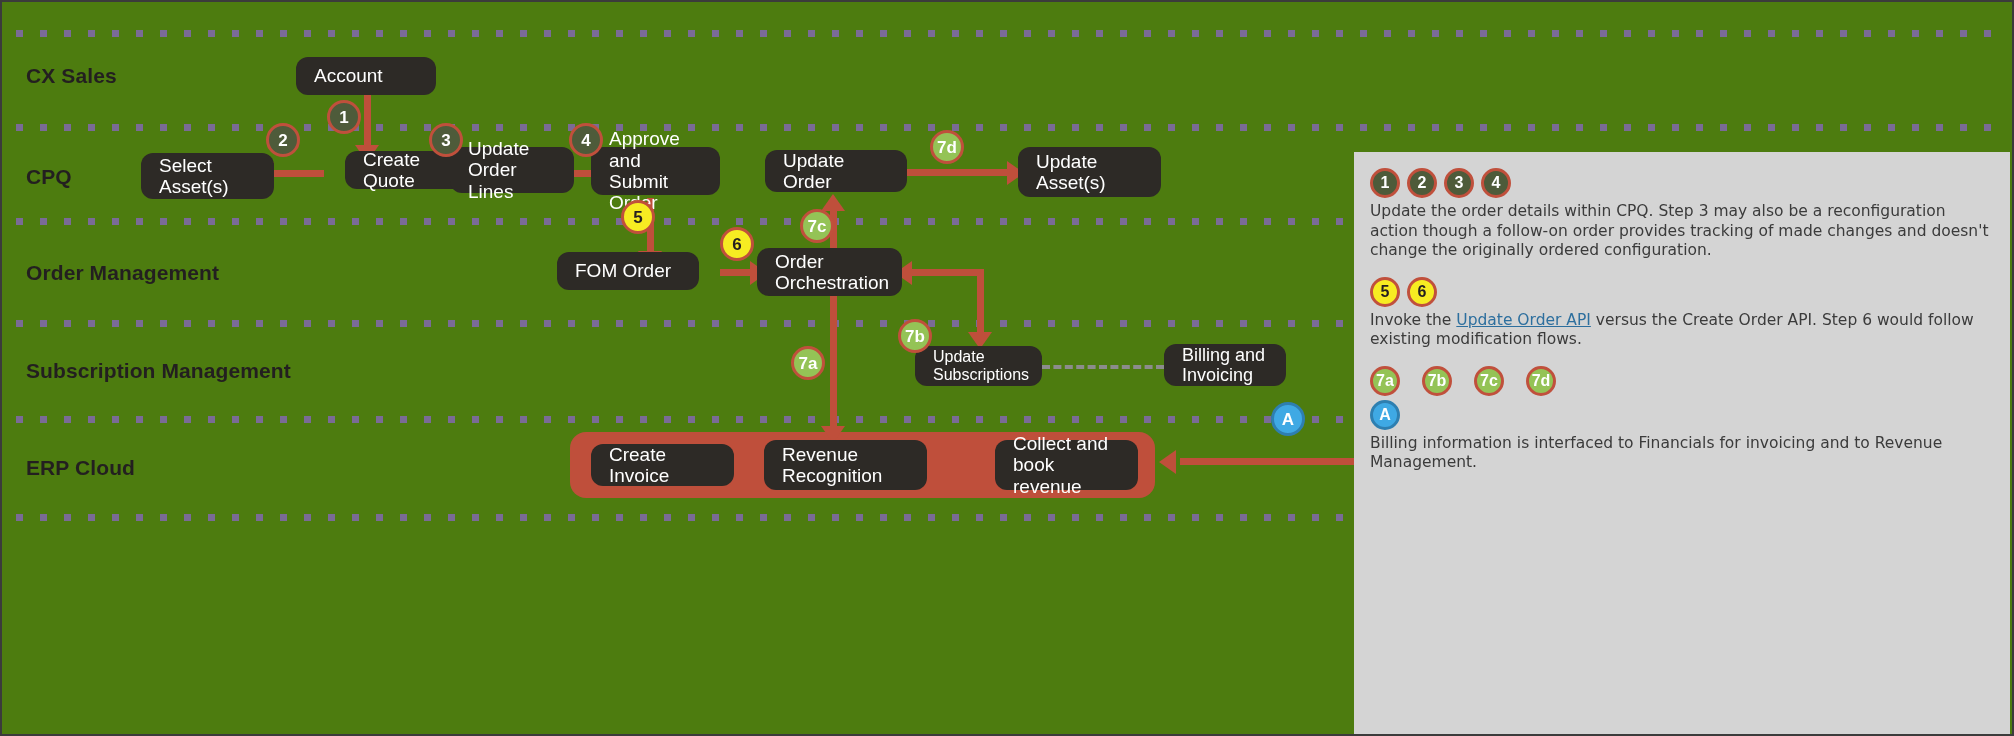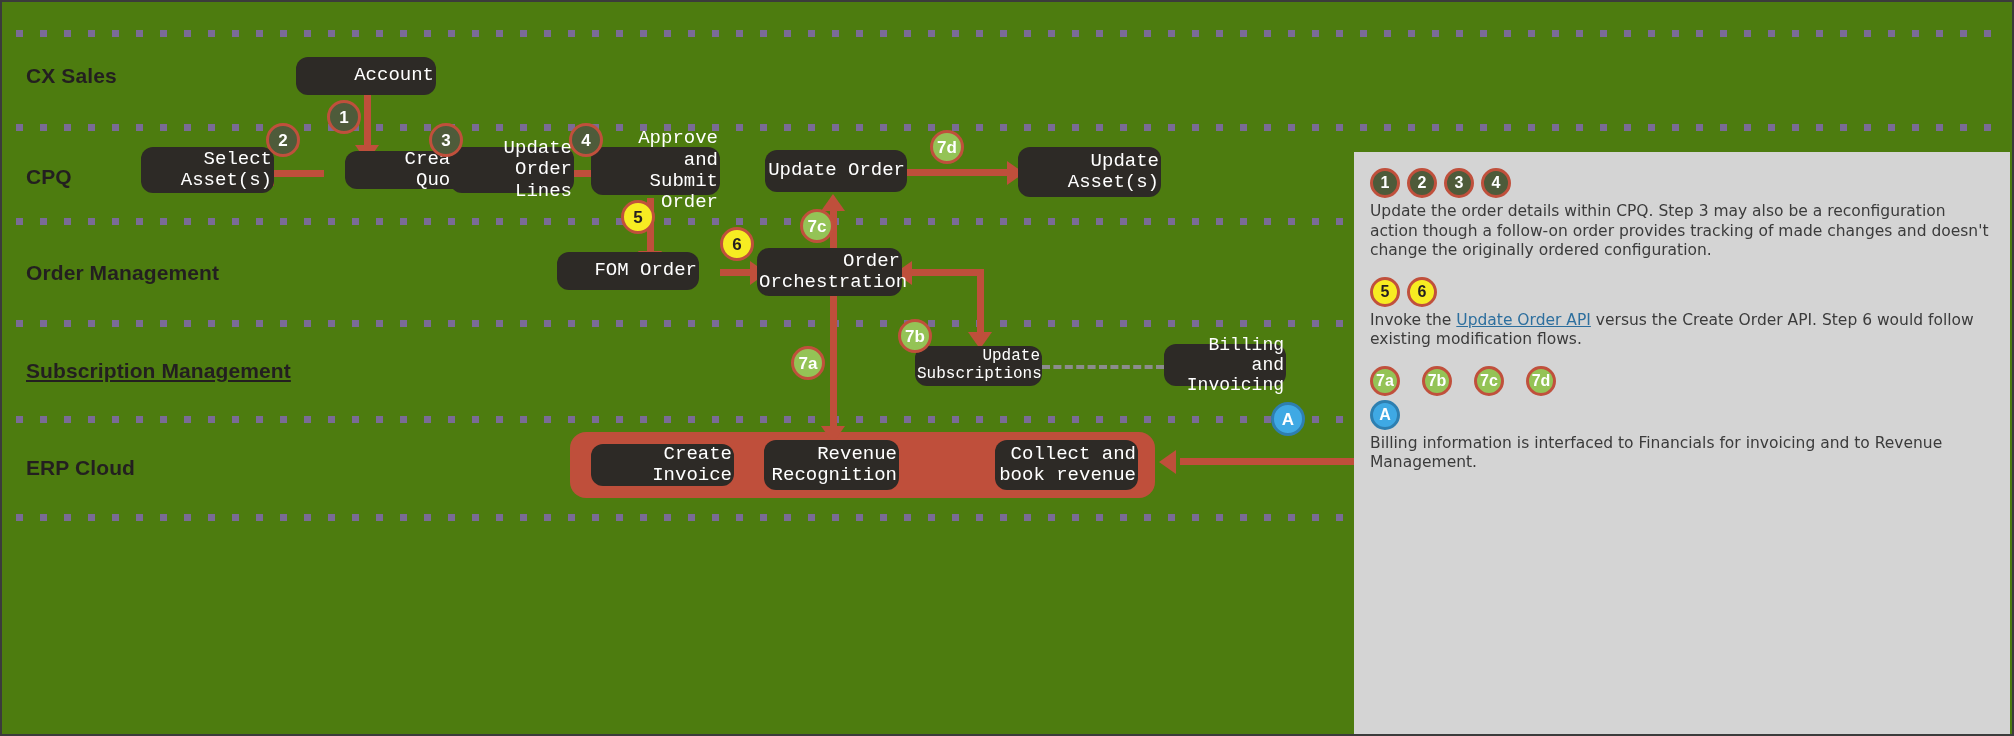--- a/index.html
+++ b/index.html
@@ -46,27 +46,26 @@
 
   
   .node {
     position: absolute;
     background: #2d2a26;
     color: #ffffff;
     border-radius: 12px;
     display: flex;
     align-items: center;
     justify-content: center;
-    text-align: right;
+    text-align: left;
     font-size: 19px;
     line-height: 1.12;
-    padding: 4px 2px;
+    padding: 4px 18px;
     box-sizing: border-box;
     z-index: 6;
-    font-family: Liberation Mono, monospace;
   }
   .node span { display: block; width: 100%; }
 
   
   .erp-group {
     position: absolute;
     background: #bf4f3b;
     border-radius: 16px;
     z-index: 3;
   }
@@ -158,21 +157,21 @@
   <div class="lane-sep" style="top:28px;"></div>
   <div class="lane-sep" style="top:122px;"></div>
   <div class="lane-sep" style="top:216px;"></div>
   <div class="lane-sep" style="top:318px;"></div>
   <div class="lane-sep" style="top:414px;"></div>
   <div class="lane-sep" style="top:512px;"></div>
 
   <div class="lane-label" style="top:62px;">CX Sales</div>
   <div class="lane-label" style="top:163px;">CPQ</div>
   <div class="lane-label" style="top:259px;">Order Management</div>
-  <div class="lane-label" style="top:357px;text-decoration:underline;">Subscription Management</div>
+  <div class="lane-label" style="top:357px;">Subscription Management</div>
   <div class="lane-label" style="top:454px;">ERP Cloud</div>
 
   <div class="conn v" style="left:362px; top:90px; height:55px;"></div>
   <div class="arrow down" style="left:353px; top:143px;"></div>
 
   <div class="conn h" style="left:272px; top:168px; width:50px;"></div>
   <div class="arrow left" style="left:255px; top:160px;"></div>
 
   <div class="conn h" style="left:428px; top:168px; width:42px;"></div>
   <div class="arrow right" style="left:462px; top:160px;"></div>
@@ -206,21 +205,21 @@
   <div class="conn v" style="left:1508px; top:345px; height:115px;"></div>
   <div class="conn h" style="left:1178px; top:456px; width:337px;"></div>
   <div class="arrow left" style="left:1157px; top:448px;"></div>
 
   <div class="erp-group" style="left:568px; top:430px; width:585px; height:66px;"></div>
 
   <div class="node" style="left:294px; top:55px; width:140px; height:38px;">
     <span>Account</span>
   </div>
 
-  <div class="node" style="left:139px; top:145px; width:133px; height:46px; white-space:pre-line;">
+  <div class="node" style="left:139px; top:151px; width:133px; height:46px; white-space:pre-line;">
     <span>Select
 Asset(s)</span>
   </div>
 
   <div class="node" style="left:298px; top:149px; width:130px; height:38px;margin-left:45px;">
     <span>Create Quote</span>
   </div>
 
   <div class="node" style="left:448px; top:145px; width:124px; height:46px; white-space:pre-line;">
     <span>Update
@@ -257,21 +256,21 @@
 
   <div class="node" style="left:1162px; top:342px; width:122px; height:42px; white-space:pre-line; font-size:18px;">
     <span>Billing and
 Invoicing</span>
   </div>
 
   <div class="node" style="left:589px; top:442px; width:143px; height:42px;">
     <span>Create Invoice</span>
   </div>
 
-  <div class="node" style="left:762px; top:438px; width:135px; height:50px; white-space:pre-line;">
+  <div class="node" style="left:762px; top:438px; width:163px; height:50px; white-space:pre-line;">
     <span>Revenue
 Recognition</span>
   </div>
 
   <div class="node" style="left:949px; top:438px; width:143px; height:50px; white-space:pre-line;margin-left:44px;">
     <span>Collect and
 book revenue</span>
   </div>
 
   <div class="badge dark d-flow" style="left:325px; top:98px;">1</div>

